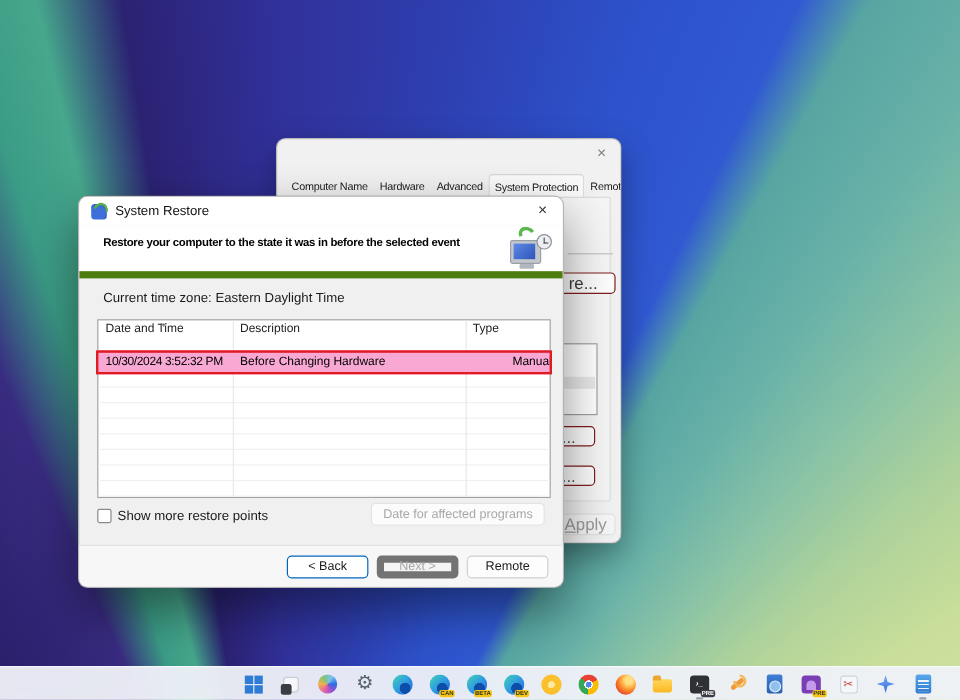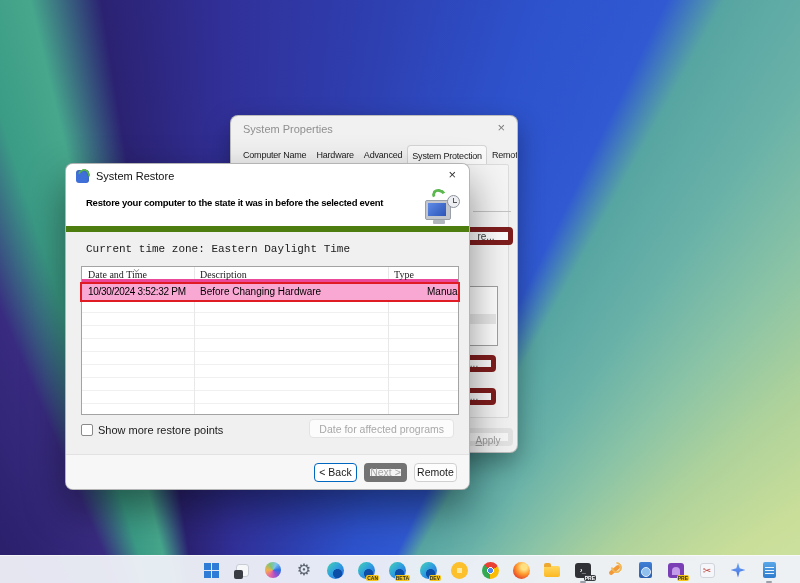--- a/index.html
+++ b/index.html
@@ -33,22 +33,22 @@
   .sp-tab.active {
     background:#fafafa; border-color:#d5d5d5; border-bottom-color:#fafafa;
     border-radius:4px 4px 0 0; position:relative; top:1px; padding-top:5px;
   }
   .sp-panel {
     position:absolute; left:8px; right:8px; top:48px; bottom:34px;
     background:#f5f5f5; border:1px solid #dcdcdc; border-radius:2px;
   }
   .sp-sep { position:absolute; right:6px; top:95px; width:38px; height:1px; background:#c4c4c4; }
   .sp-btn {
-    position:absolute; font-size:10px; color:#3a3a3a; background:#fdfdfd;
-    border:5px solid #7f1d1d; border-radius:4px; display:flex; align-items:center; justify-content:center;
+    position:absolute; font-size:14px; color:#3a3a3a; background:#fdfdfd;
+    border:1px solid #7f1d1d; border-radius:4px; display:flex; align-items:center; justify-content:center;
   }
   .sp-restore-frag { left:228px; top:111px; width:54px; height:18px; }
   .sp-groupbox { position:absolute; left:177px; width:90px; top:170px; height:60px; background:#fff; border:1px solid #a0a0a0; }
   .sp-groupbox .stripe { position:absolute; left:1px; right:1px; top:27px; height:10px; background:#e9e9e9; }
   .sp-frag-1 { left:221px; top:239px; width:44px; height:17px; color:#555; }
   .sp-frag-2 { left:221px; top:272px; width:44px; height:17px; color:#555; }
   .sp-apply {
     left:232px; top:312px; width:50px; height:18px; display:block;
     text-align:center; line-height:16px; color:#9a9a9a; background:#f6f6f6; border-color:#e2e2e2;
   }
@@ -80,26 +80,26 @@
   .sr-hicon .monitor { position:absolute; left:2px; top:11px; width:26px; height:20px; background:#c3c7cd; border:1px solid #9aa0a8; border-radius:2px; }
   .sr-hicon .screen { position:absolute; left:5px; top:14px; width:18px; height:13px; background:linear-gradient(135deg,#5f8ae6,#2c55b8); }
   .sr-hicon .stand { position:absolute; left:10px; top:31px; width:12px; height:4px; background:#b2b6bd; border-radius:1px; }
   .sr-hicon .clock { position:absolute; right:1px; top:6px; width:13px; height:13px; background:#eceef2; border:1px solid #8d939c; border-radius:50%; }
   .sr-hicon .clock::before { content:""; position:absolute; left:5px; top:2px; width:1px; height:5px; background:#555; }
   .sr-hicon .clock::after { content:""; position:absolute; left:5px; top:6px; width:4px; height:1px; background:#555; }
   .sr-hicon .swirl { position:absolute; left:9px; top:0; width:14px; height:12px;
     border:3px solid transparent; border-top-color:#5cb84e; border-left-color:#5cb84e; border-radius:50%;
     transform:rotate(18deg); }
 
-  .sr-tz { position:absolute; left:20px; top:79px; font-size:11px; color:#1a1a1a;font-family:Liberation Mono, monospace; }
+  .sr-tz { position:absolute; left:20px; top:79px; font-size:11px; color:#1a1a1a; }
 
   .sr-table { position:absolute; left:15px; top:102px; width:378px; height:149px; background:#fff; border:1px solid #a3a3a3; font-size:10px; }
   .vline { position:absolute; top:0; bottom:0; width:1px; background:#e8e8e8; z-index:0; }
   .vline.v1 { left:112px; } .vline.v2 { left:306px; }
-  .thead { display:flex; height:17px; border-bottom:5px solid #ec4899; position:relative; z-index:1;font-family:Liberation Serif, serif; }
+  .thead { display:flex; height:27px; border-bottom:2px solid #ec4899; position:relative; z-index:1; }
   .th { line-height:16px; padding-left:6px; color:#222; position:relative; }
   .th.c1 { width:112px; } .th.c2 { width:194px; } .th.c3 { flex:1; }
   .sort-caret { position:absolute; left:52px; top:0; width:5px; height:5px;
     border-right:1px solid #8a8a8a; border-bottom:1px solid #8a8a8a; transform:rotate(45deg) scale(.8); }
   .trow-selected {
     display:flex; height:16px; background:#f9a8d4; position:relative; z-index:2;
     box-shadow:0 0 0 2px #e01b24;
   }
   .td { line-height:15px; padding-left:6px; color:#000; white-space:nowrap; overflow:hidden; }
   .td.c1 { width:112px; letter-spacing:-.3px; } .td.c2 { width:194px; } .td.c3 { flex:1;margin-left:33px; }
@@ -111,21 +111,21 @@
   .sr-scan {
     position:absolute; right:15px; top:255px; height:19px; padding:0 9px; font-size:10.5px;
     color:#a8a8a8; background:#fcfcfc; border:1px solid #e3e3e3; border-radius:4px;
     display:flex; align-items:center;
   }
   .sr-footer {
     position:absolute; left:0; right:0; bottom:0; height:35px; background:#f7f7f7;
     border-top:1px solid #e2e2e2; display:flex; align-items:center; justify-content:flex-end;
     gap:7px; padding-right:12px;
   }
-  .btn { width:43px; height:19px; font-size:10.5px; border-radius:4px; display:flex; align-items:center; justify-content:center; }
+  .btn { width:68px; height:19px; font-size:10.5px; border-radius:4px; display:flex; align-items:center; justify-content:center; }
   .btn-back { background:#fff; border:1px solid #0067c0; color:#1b1b1b; }
   .btn-next { background:#f4f4f4; border:6px solid #737373; color:#a8a8a8; }
   .btn-cancel { background:#fdfdfd; border:1px solid #d0d0d0; color:#1b1b1b; }
 
   
   .taskbar {
     position:absolute; left:0; right:0; bottom:0; height:28px; z-index:3;
     background:rgba(239,241,248,.95); backdrop-filter:blur(6px);
     border-top:1px solid rgba(255,255,255,.6);
   }
@@ -172,23 +172,20 @@
   .ic-note { width:13px; height:16px; background:linear-gradient(#5aa7e8,#2f7cd0); border-radius:2px; position:relative; }
   .ic-note::after { content:""; position:absolute; left:2px; right:2px; top:3px; bottom:2px;
     background:repeating-linear-gradient(180deg, transparent 0 2px, rgba(255,255,255,.9) 2px 3px); }
 </style>
 </head>
 <body>
 
 <div class="desktop">
 
   <div class="sp">
-    <div class="sp-titlebar">
-      <span class="sp-title">System Properties</span>
-    </div>
     <span class="sp-close">×</span>
     <div class="sp-tabs">
       <span class="sp-tab">Computer Name</span>
       <span class="sp-tab">Hardware</span>
       <span class="sp-tab">Advanced</span>
       <span class="sp-tab active">System Protection</span>
       <span class="sp-tab">Remote</span>
     </div>
     <div class="sp-panel"></div>
     <div class="sp-sep"></div>

